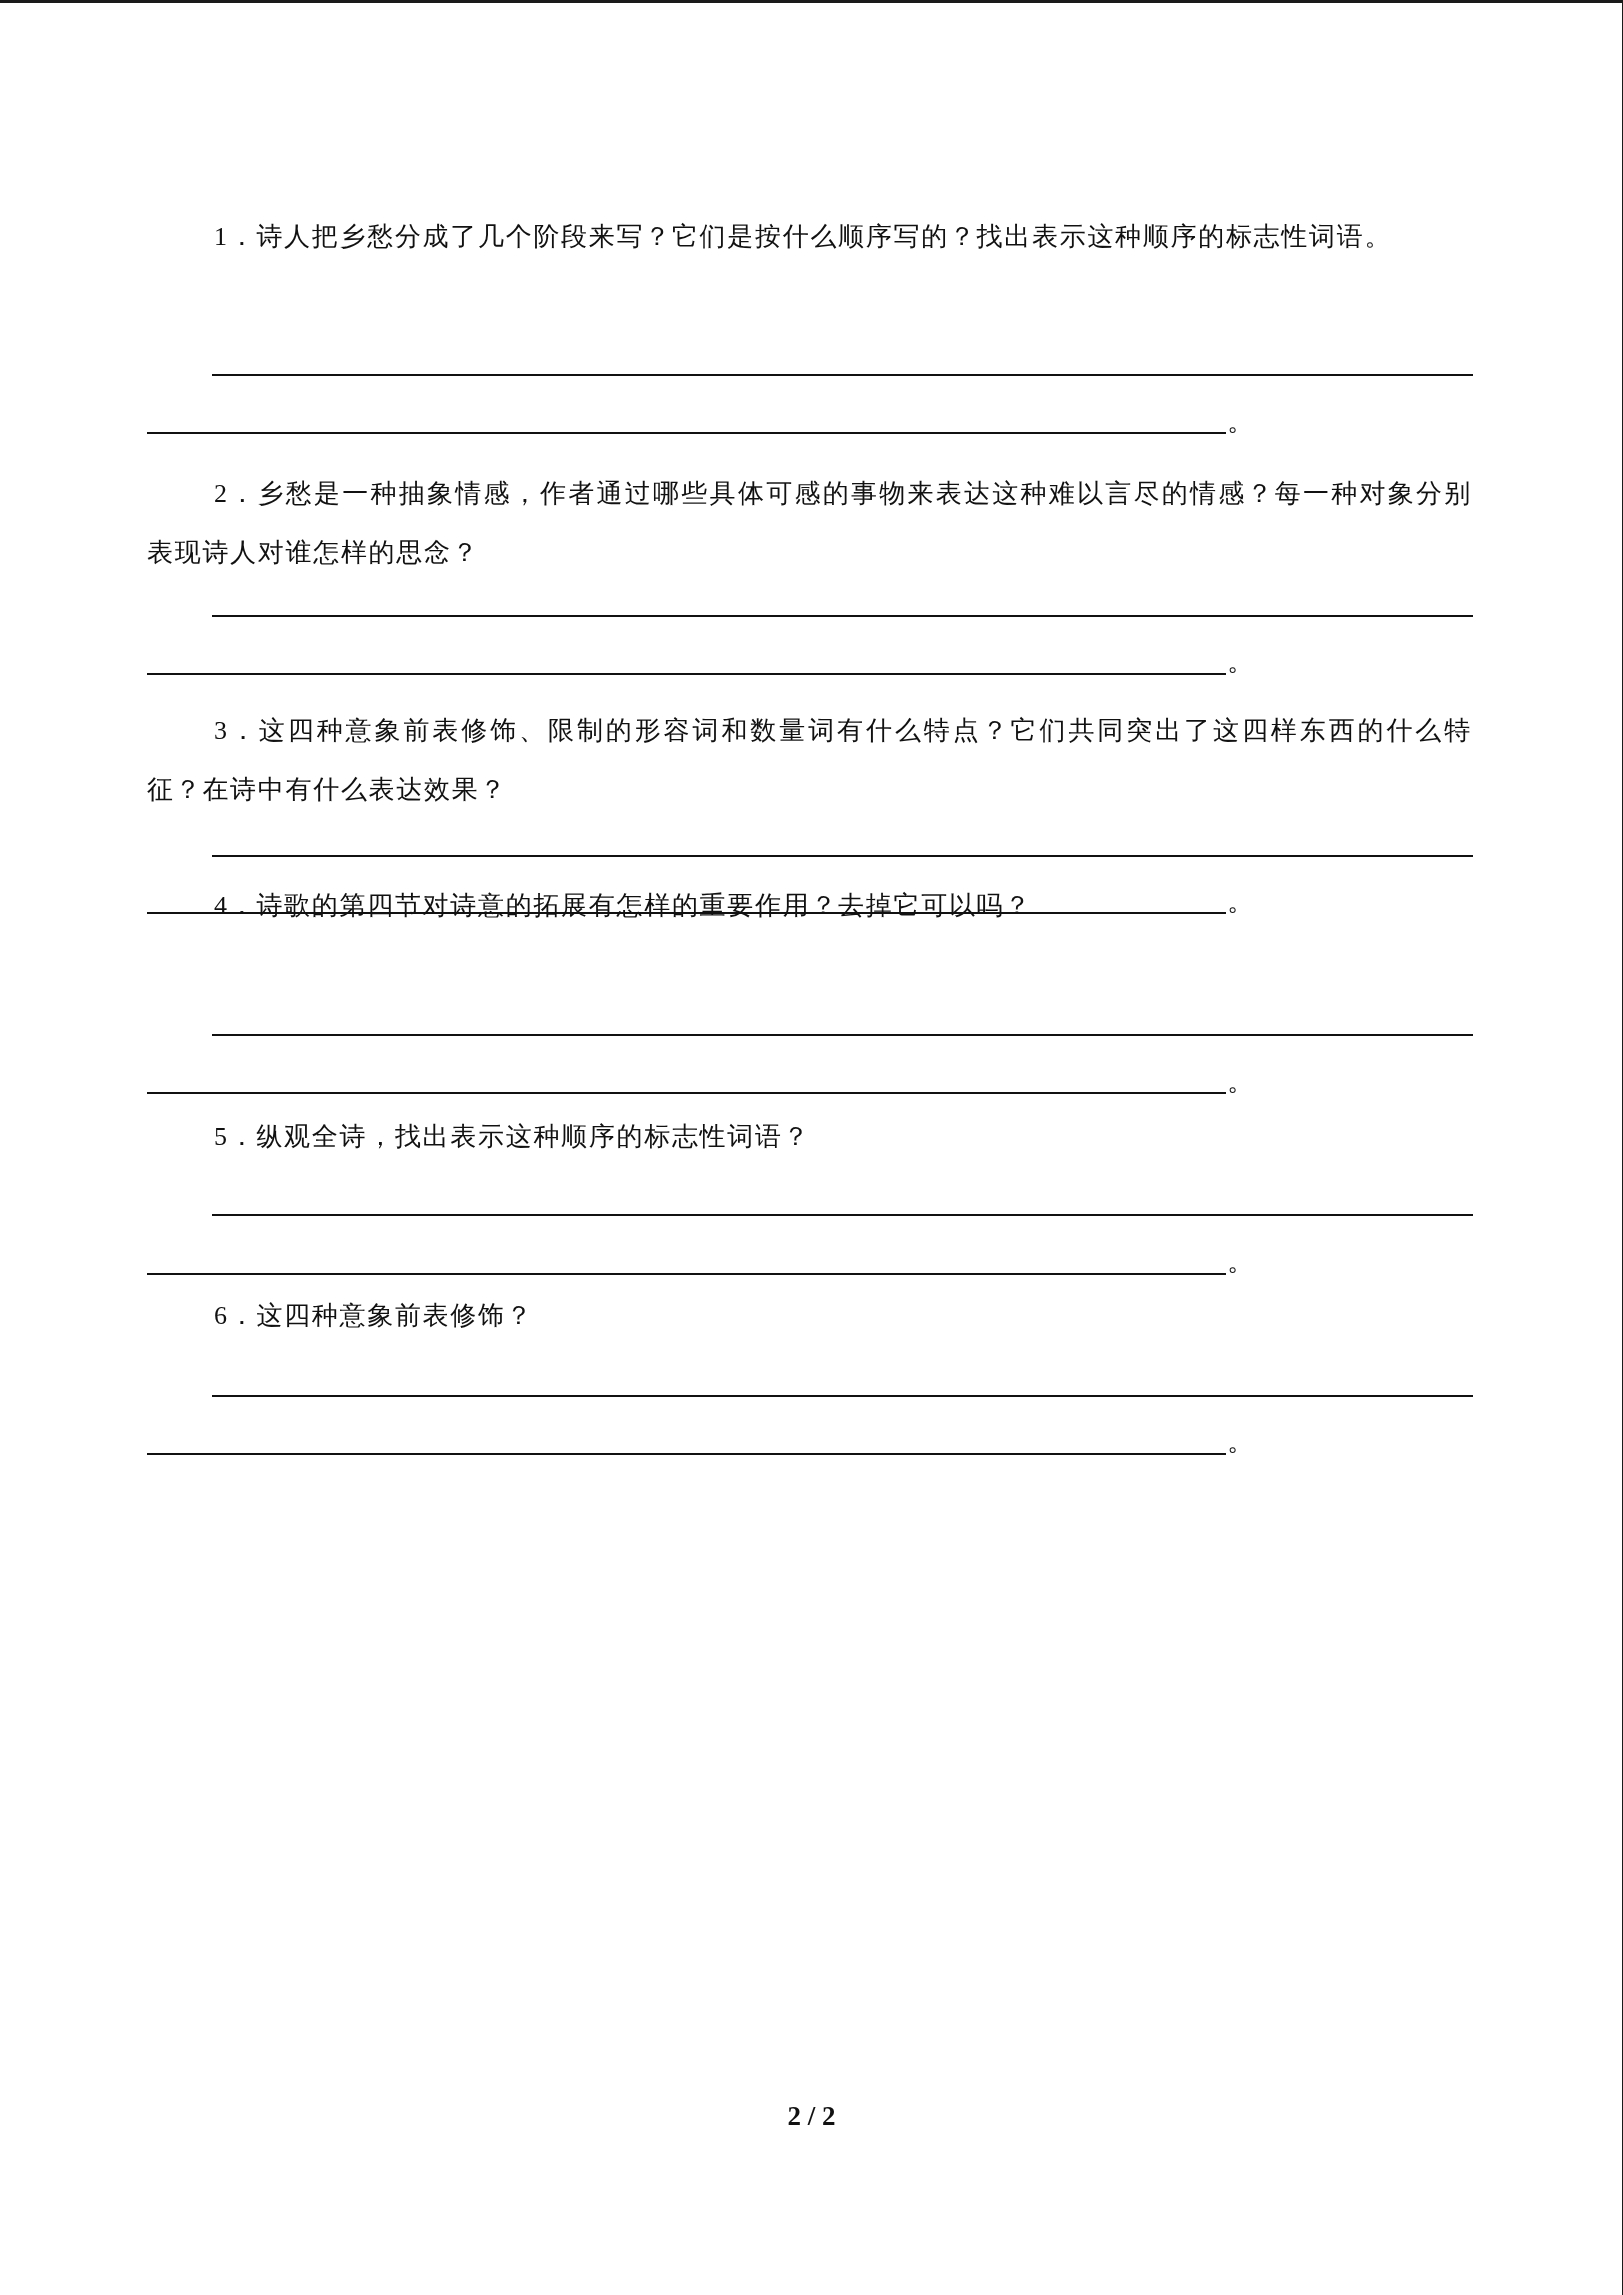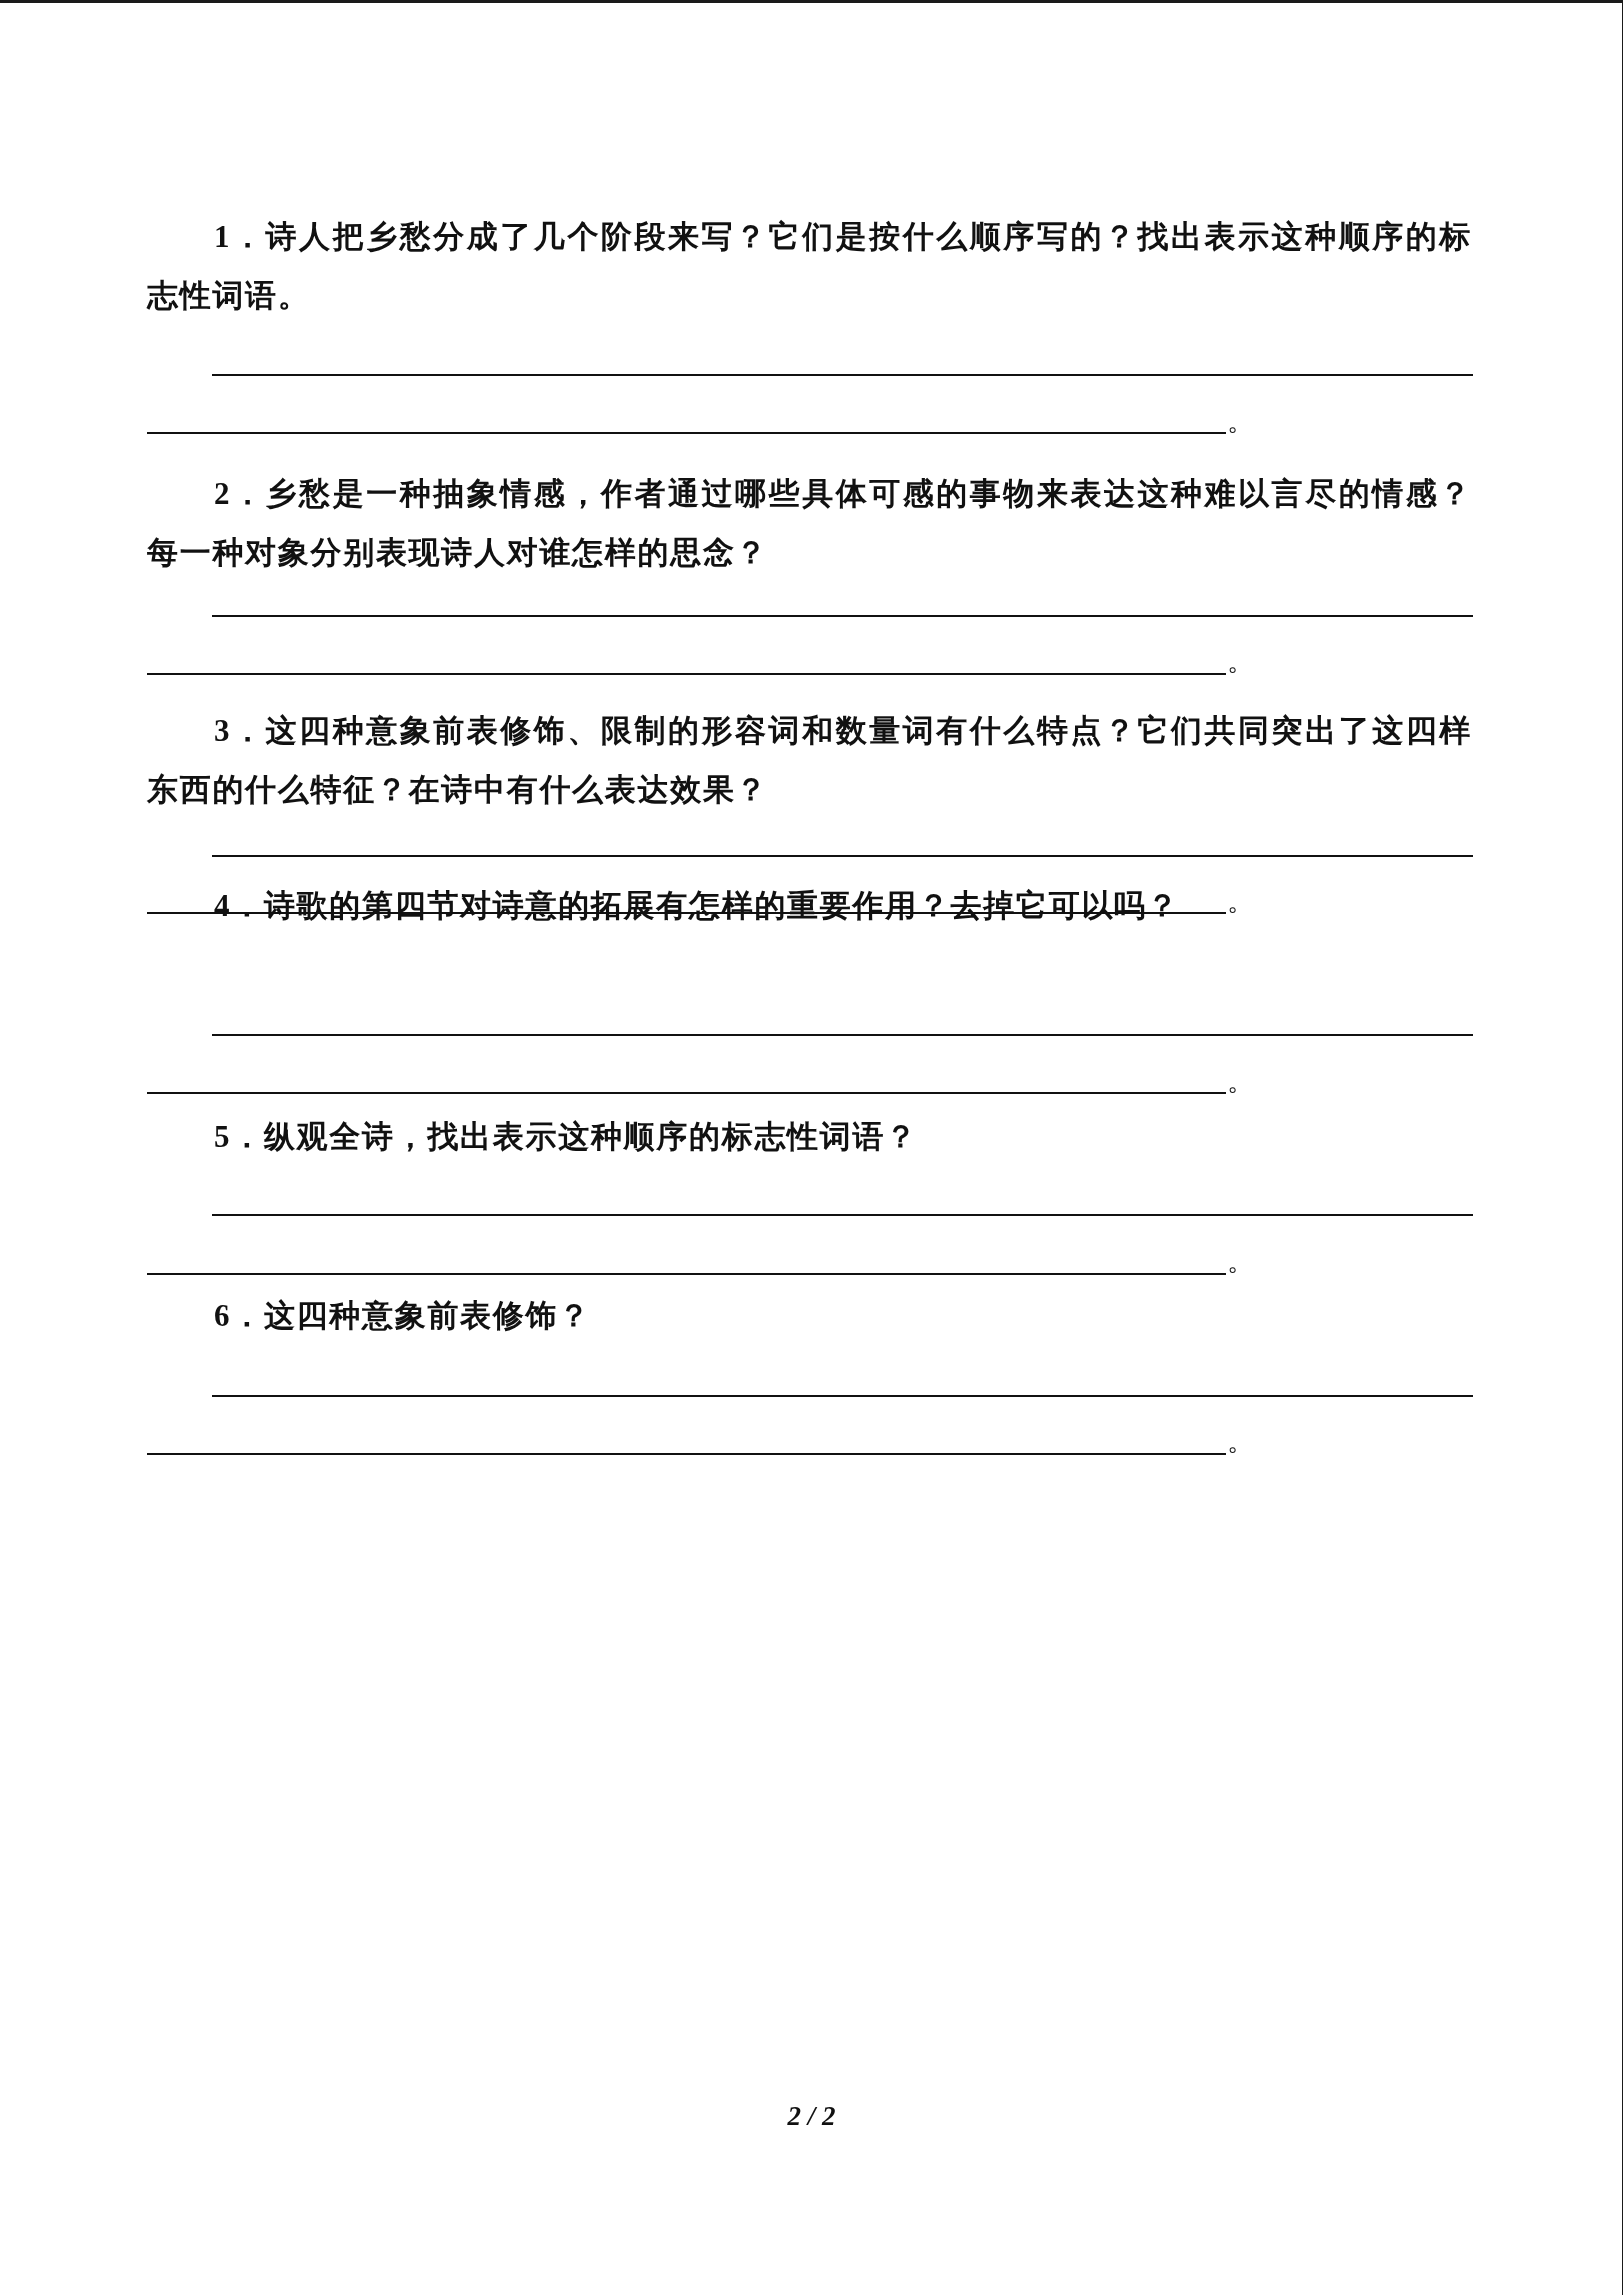--- a/index.html
+++ b/index.html
@@ -1,27 +1,27 @@
 <!DOCTYPE html>
 <html style="font-size:11px"><head>
 <meta charset="utf-8">
 <style>
   html, body { margin:0; padding:0; background:#ffffff; }
   body { width:1623px; height:2295px; position:relative; overflow:hidden;
          font-family:"Liberation Serif","DejaVu Serif",serif; color:#111111; }
   .top-border { position:absolute; left:0; top:0; width:1623px; height:2.7px; background:#1a1a1a; }
   .right-border { position:absolute; right:0; top:0; width:1.4px; height:2295px; background:#1a1a1a; }
-  .question { position:absolute; left:147px; width:1325px; font-size:31px; line-height:59px;
-              text-indent:67px; text-align:justify; text-align-last:left; letter-spacing:1.7px; margin:0;font-weight:bold; }
+  .question { position:absolute; left:147px; width:1325px; font-size:26px; line-height:59px;
+              text-indent:67px; text-align:justify; text-align-last:left; letter-spacing:1.7px; margin:0; }
   .uline { position:absolute; height:2px; background:#111111; }
   .uline.full { left:212px; width:1261px; }
   .uline.short { left:147px; width:1079px; }
   .period { position:absolute; left:1227px; font-size:27px; line-height:27px; }
   .page-num { position:absolute; top:2101px; left:0; width:1623px; text-align:center;
-              font-weight:bold; font-size:27px; line-height:31px; font-family:"Liberation Serif",serif;font-style:italic; }
+              font-weight:bold; font-size:27px; line-height:31px; font-family:"Liberation Serif",serif; }
 </style>
 </head>
 <body>
 
 <div class="top-border"></div>
 <div class="right-border"></div>
 
 <p class="question" style="top:207px;"><span>1．</span><span>诗人把乡愁分成了几个阶段来写？它们是按什么顺序写的？找出表示这种顺序的标志性词语。</span></p>
 <div class="uline full" style="top:374px;"></div>
 <div class="uline short" style="top:432px;"></div>

